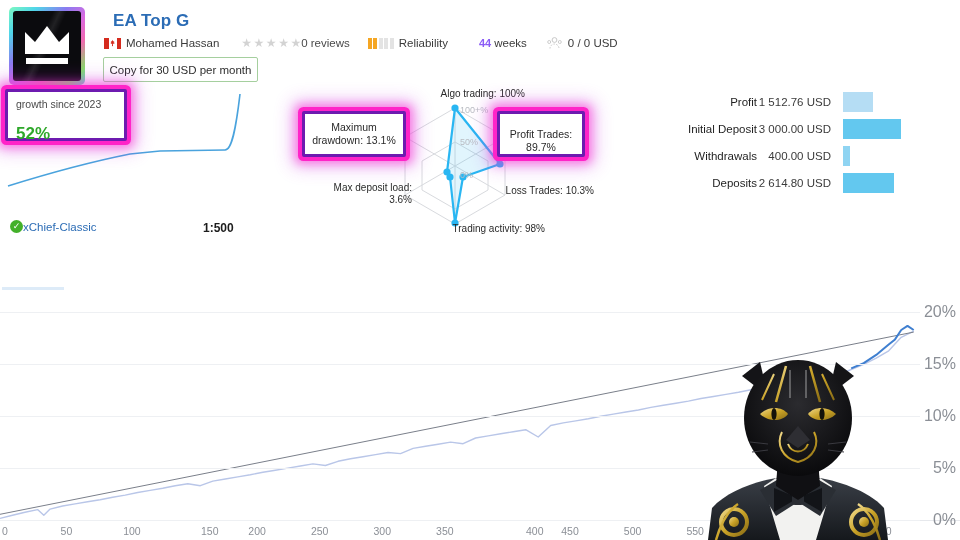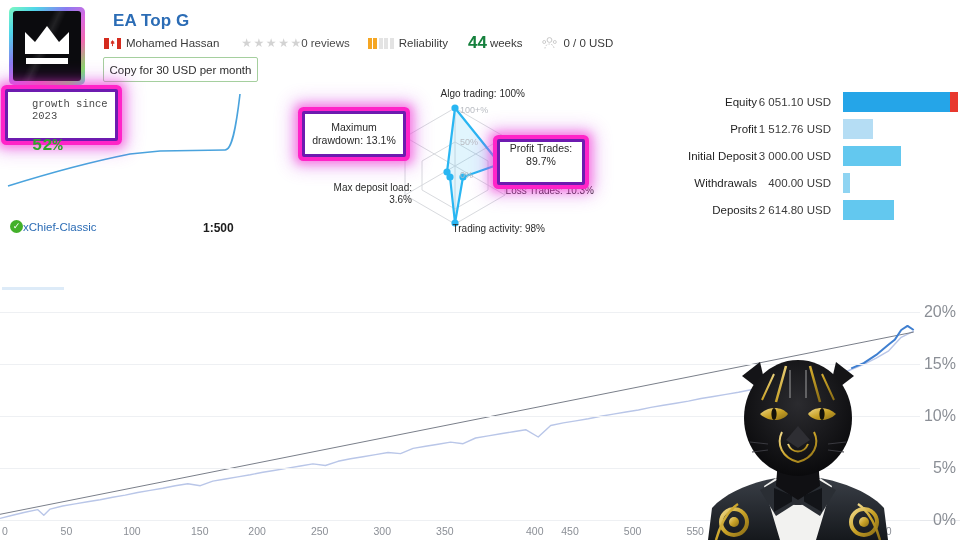--- a/index.html
+++ b/index.html
@@ -55,21 +55,21 @@
   .author-name { font-size: 11.5px; color: #3a3a3a; }
   .stars { display: flex; gap: 1.5px; margin-left: 22px; }
   .star { font-size: 12px; color: #d3d3d3; line-height: 12px; }
   .reviews-txt { font-size: 11.5px; color: #4a4a4a; }
 
   .relbars { display: flex; gap: 1.5px; margin-left: 18px; align-items: flex-end; }
   .relbar { width: 4px; height: 11px; background: #e3e3e3; }
   .relbar.on { background: #f5a623; }
   .rel-txt { font-size: 11.5px; color: #3a3a3a; margin-left: 5px; }
 
-  .weeks-num { font-size: 17px; color: #15803d; font-weight: 600; margin-left: 20px; }
+  .weeks-num { font-size: 11px; color: #8b5cf6; font-weight: 600; margin-left: 31px; }
   .weeks-lbl { font-size: 11.5px; color: #3a3a3a; margin-left: 3px; }
 
   .subs-icon { margin-left: 20px; width: 15px; height: 14px; position: relative; opacity:.55; }
   .subs-txt { font-size: 11.5px; color: #3a3a3a; margin-left: 6px; }
 
   .copy-btn {
     position: absolute; left: 103px; top: 57px; width: 155px; height: 25px;
     border: 1px solid #a5cf9e; background: #fff; border-radius: 2px;
     font-size: 11.5px; color: #2e2e2e; cursor: pointer;
     font-family: "Liberation Sans", sans-serif;
@@ -83,42 +83,42 @@
     position: absolute;
     background: #ffffff;
     border: 3px solid #6d1bb0;
     box-shadow:
       0 0 0 4px #ff24c8,
       0 0 10px 7px rgba(255,60,210,0.55),
       0 0 18px 10px rgba(190,40,230,0.30);
     border-radius: 2px;
     z-index: 6;
   }
-  .hl-growth { left: 5px; top: 89px; width: 113px; height: 52px; padding: 6px 0 0 24px; font-family: Liberation Mono, monospace; }
+  .hl-growth { left: 5px; top: 89px; width: 122px; height: 52px; padding: 6px 0 0 8px; }
   .hl-growth .lbl { font-size: 10.5px; color: #4a4a4a; }
   .hl-growth .val { font-size: 17px; color: #2fa82b; font-weight: 700; margin-top: 14px; }
 
   .broker-row { position: absolute; left: 10px; top: 220px; width: 250px; display: flex; align-items: center; }
   .verif {
     width: 13px; height: 13px; background: #43b02a; border-radius: 50%;
     display: flex; align-items: center; justify-content: center; flex: none;
   }
   .verif span { color: #fff; font-size: 9px; line-height: 9px; }
   .broker-name { font-size: 11.5px; color: #2b6cb5; }
   .leverage { position: absolute; left: 203px; top: 221px; font-size: 12px; font-weight: 700; color: #1c1c1c; }
 
   
   .radar-area { position: absolute; left: 300px; top: 80px; width: 310px; height: 170px; }
   .radar-lbl { position: absolute; font-size: 10px; color: #2a2a2a; text-align: right; line-height: 12px; }
   #r-algo   { left: 105px; top: 8px;  width: 120px; }
   #r-loss   { left: 182px; top: 105px; width: 112px; }
   #r-activity { left: 85px; top: 143px; width: 160px; }
   #r-deposit { left: 2px; top: 102px; width: 110px; }
   .hl-draw   { left: 302px; top: 111px; width: 104px; height: 46px; display:flex; align-items:center; justify-content:center;}
-  .hl-profit { left: 497px; top: 111px; width: 88px; height: 46px; display:flex; align-items:flex-start; justify-content:center;margin-top:28px;}
+  .hl-profit { left: 497px; top: 111px; width: 88px; height: 46px; display:flex; align-items:flex-end; justify-content:center;}
   .hl-inner-txt { font-size: 10.5px; color: #2a2a2a; text-align: center; line-height: 13px; }
 
   
   .stats { position: absolute; left: 683px; top: 88px; width: 275px; }
   .stat-row { height: 27px; display: flex; align-items: center; }
   .stat-label { width: 74px; text-align: right; font-size: 11.5px; color: #1f1f1f; }
   .stat-value { width: 78px; text-align: right; font-size: 11.5px; color: #3b3b3b; padding-right: 4px; }
   .stat-bar-wrap { flex: 1; height: 20px; position: relative; margin-left: 8px; }
   .stat-bar { position: absolute; left: 0; top: 0; height: 20px; }
   .stat-bar-extra { position: absolute; top: 0; height: 20px; background: #e8382e; }
@@ -246,28 +246,20 @@
   </div>
 
   <div class="hl hl-profit">
     <div class="hl-inner-txt">
       <span>Profit Trades:</span><br>
       <span>89.7%</span>
     </div>
   </div>
 
   <div class="stats">
-      <div class="stat-row">
-        <div class="stat-label">Equity</div>
-        <div class="stat-value">6 051.10 USD</div>
-        <div class="stat-bar-wrap">
-          <div class="stat-bar" style="width: 100%; background: rgb(37, 165, 232);"></div>
-          <div class="stat-bar-extra" style="left: 93%; width: 7%;"></div>
-        </div>
-      </div>
       <div class="stat-row">
         <div class="stat-label">Profit</div>
         <div class="stat-value">1 512.76 USD</div>
         <div class="stat-bar-wrap">
           <div class="stat-bar" style="width: 26%; background: rgb(181, 221, 244);"></div>
         </div>
       </div>
       <div class="stat-row">
         <div class="stat-label">Initial Deposit</div>
         <div class="stat-value">3 000.00 USD</div>
@@ -367,21 +359,21 @@
     <div class="ylabel" style="top: 186.095px;">5%</div>
     <div class="gridline" style="top: 134.19px;"></div>
     <div class="ylabel" style="top: 134.19px;">10%</div>
     <div class="gridline" style="top: 82.2857px;"></div>
     <div class="ylabel" style="top: 82.2857px;">15%</div>
     <div class="gridline" style="top: 30.381px;"></div>
     <div class="ylabel" style="top: 30.381px;">20%</div>
     <div class="xlabel" style="left: 2px;">0</div>
     <div class="xlabel" style="left: 60.585px;">50</div>
     <div class="xlabel" style="left: 123.17px;">100</div>
-    <div class="xlabel" style="left: 191px;">150</div>
+    <div class="xlabel" style="left: 201px;">150</div>
     <div class="xlabel" style="left: 248.34px;">200</div>
     <div class="xlabel" style="left: 310.925px;">250</div>
     <div class="xlabel" style="left: 373.51px;">300</div>
     <div class="xlabel" style="left: 436.095px;">350</div>
     <div class="xlabel" style="left: 526px;">400</div>
     <div class="xlabel" style="left: 561.265px;">450</div>
     <div class="xlabel" style="left: 623.85px;">500</div>
     <div class="xlabel" style="left: 686.435px;">550</div>
     <div class="xlabel" style="left: 749.02px;">600</div>
     <div class="xlabel" style="left: 811.605px;">650</div>

